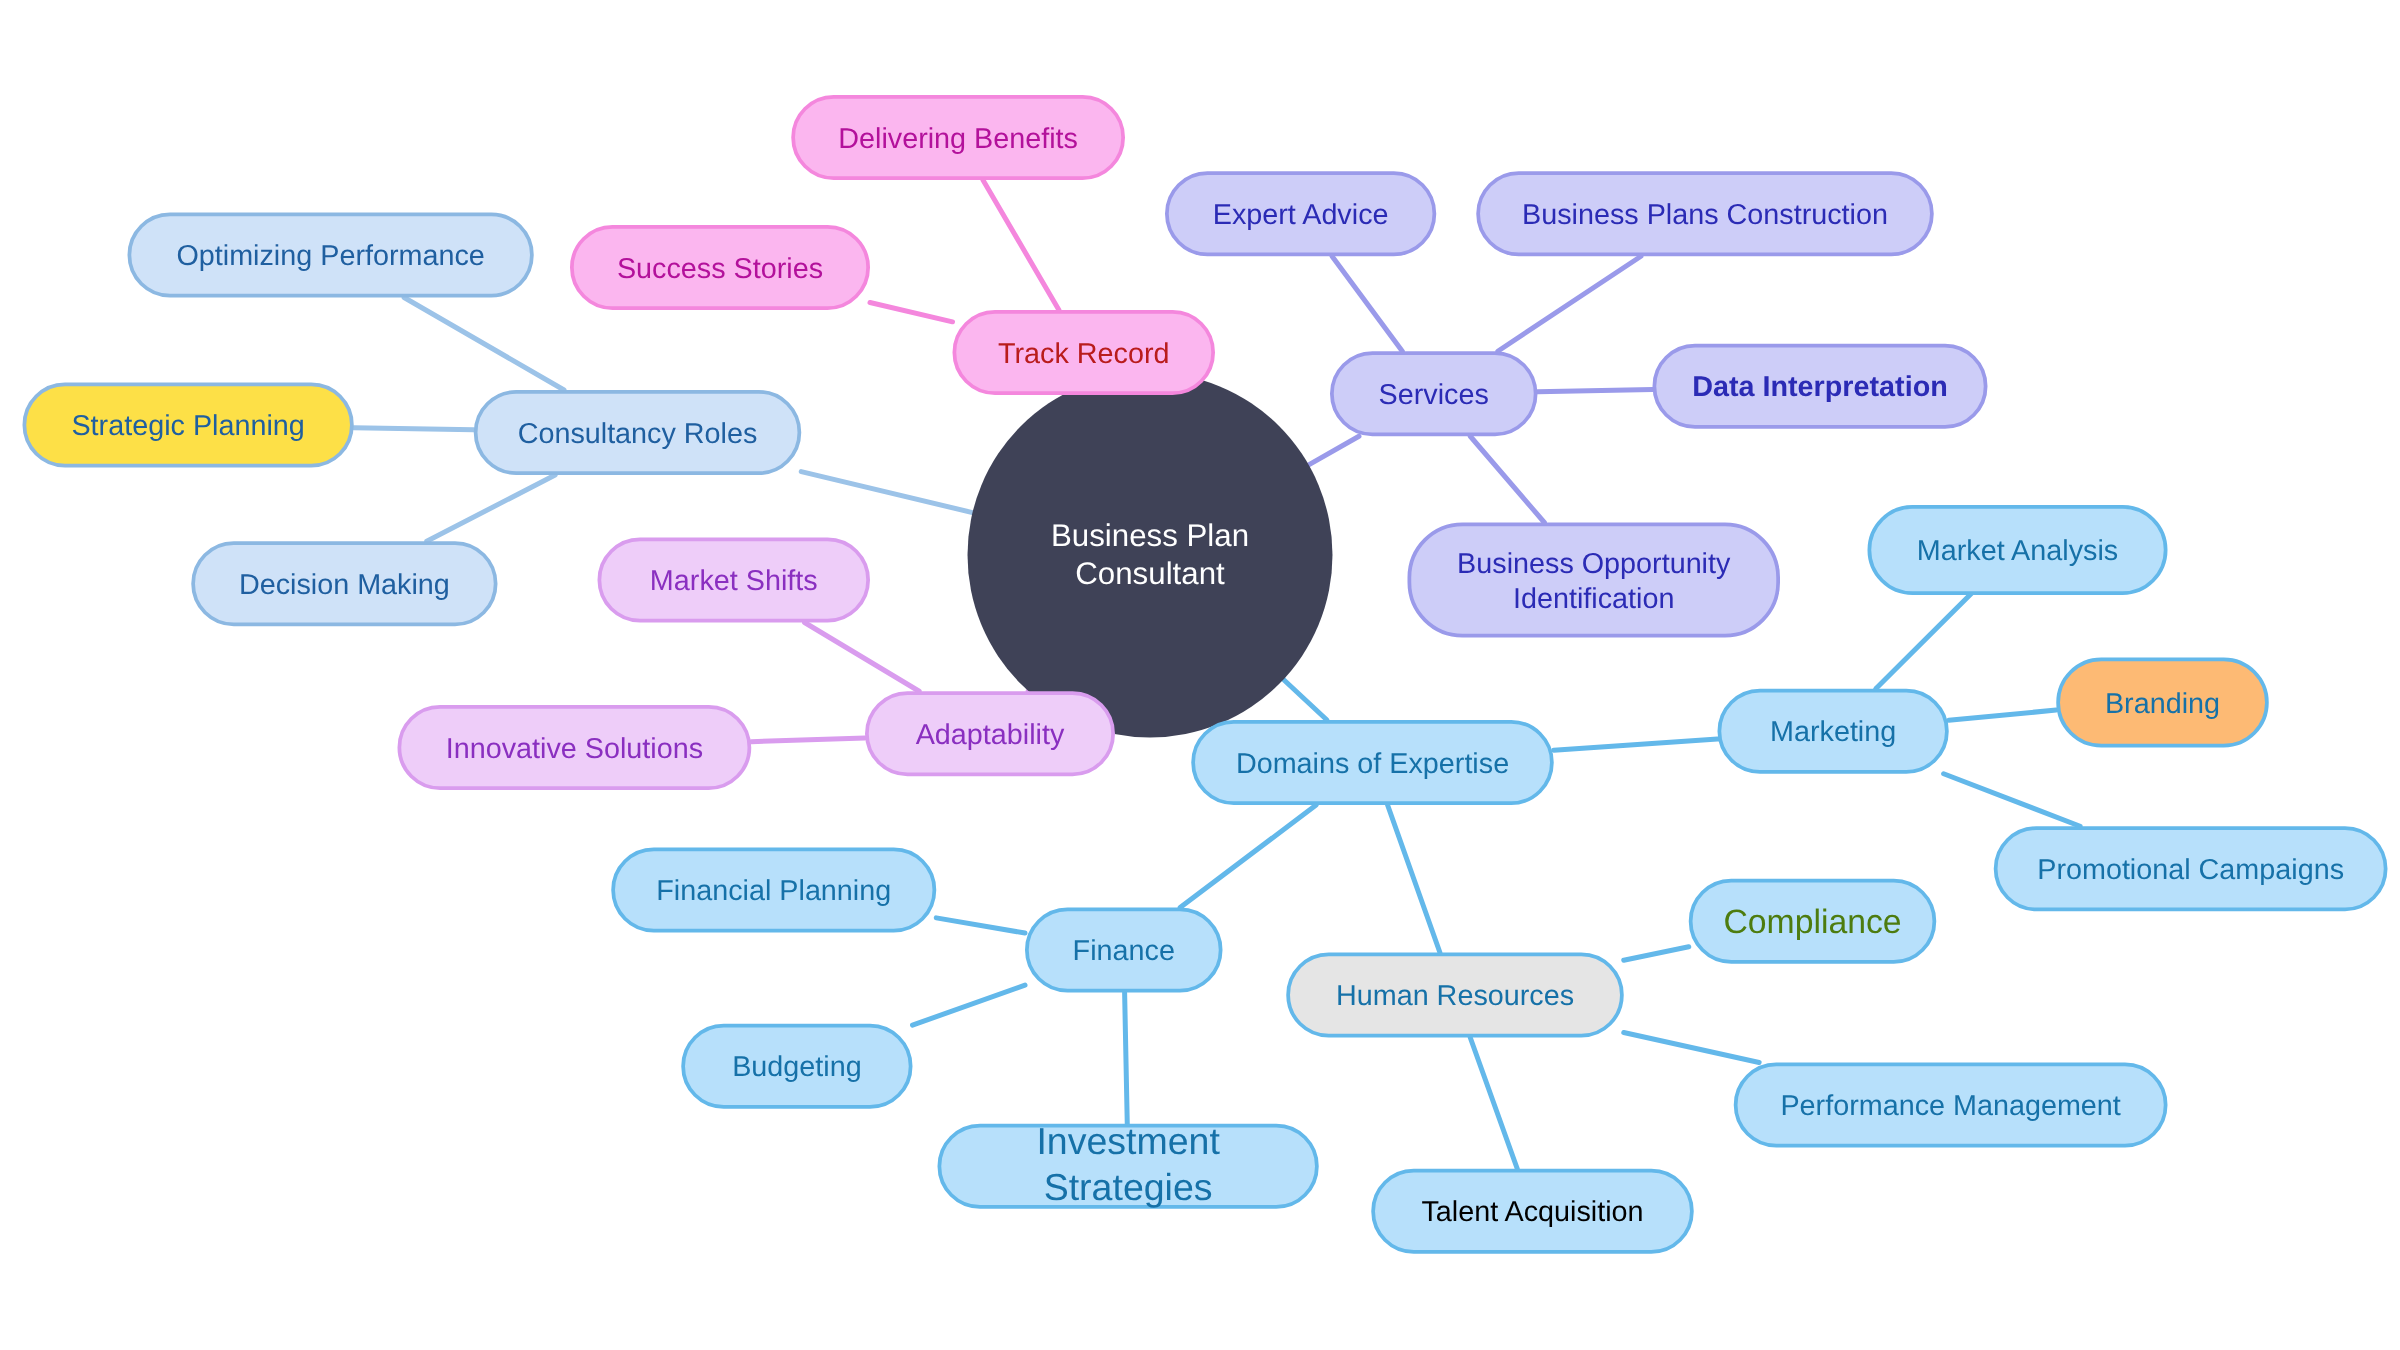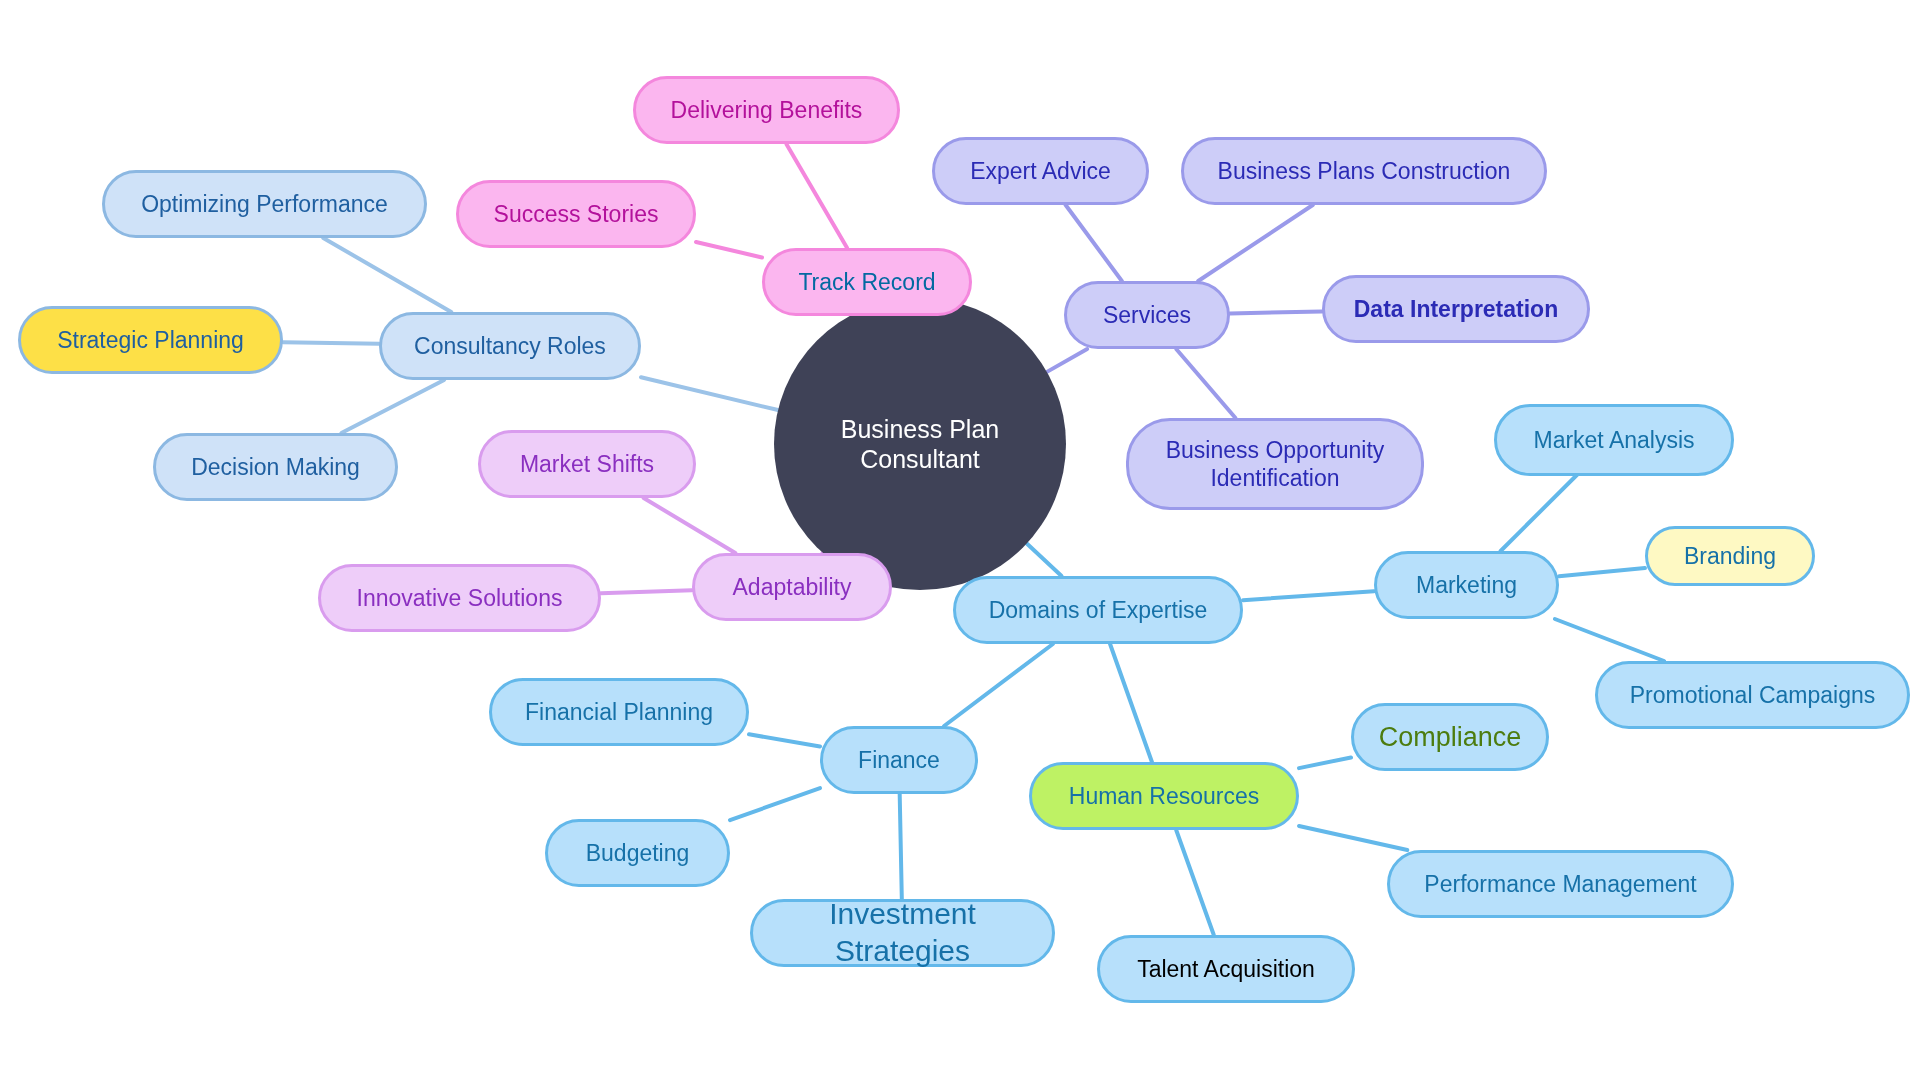--- a/index.html
+++ b/index.html
@@ -84,37 +84,37 @@
       <line x1="1176.1849710982658" y1="830" x2="1213.8150289017342" y2="935" stroke="#63b8ea" stroke-width="4" stroke-linecap="round"></line>
     </svg>
   <div id="node-layer">
       <div class="node central" style="left: 774px; top: 298px; width: 292px; height: 292px; background: rgb(63, 66, 87); color: rgb(255, 255, 255);">Business Plan Consultant</div>
       <div class="node rounded" style="left: 102px; top: 170px; width: 325px; height: 68px; background: rgb(207, 226, 248); border-color: rgb(140, 184, 226); color: rgb(31, 95, 160); font-size: 23px;">Optimizing Performance</div>
       <div class="node rounded" style="left: 18px; top: 306px; width: 265px; height: 68px; background: #fde047; border-color: rgb(140, 184, 226); color: rgb(31, 95, 160); font-size: 23px;">Strategic Planning</div>
       <div class="node rounded" style="left: 379px; top: 312px; width: 262px; height: 68px; background: rgb(207, 226, 248); border-color: rgb(140, 184, 226); color: rgb(31, 95, 160); font-size: 23px;">Consultancy Roles</div>
       <div class="node rounded" style="left: 153px; top: 433px; width: 245px; height: 68px; background: rgb(207, 226, 248); border-color: rgb(140, 184, 226); color: rgb(31, 95, 160); font-size: 23px;">Decision Making</div>
       <div class="node rounded" style="left: 633px; top: 76px; width: 267px; height: 68px; background: rgb(251, 182, 239); border-color: rgb(244, 135, 221); color: rgb(179, 17, 155); font-size: 23px;">Delivering Benefits</div>
       <div class="node rounded" style="left: 456px; top: 180px; width: 240px; height: 68px; background: rgb(251, 182, 239); border-color: rgb(244, 135, 221); color: rgb(179, 17, 155); font-size: 23px;">Success Stories</div>
-      <div class="node rounded" style="left: 762px; top: 248px; width: 210px; height: 68px; background: rgb(251, 182, 239); border-color: rgb(244, 135, 221); color: #0369a1; font-size: 23px;">Track Record</div>
+      <div class="node rounded" style="left: 762px; top: 248px; width: 210px; height: 68px; background: rgb(251, 182, 239); border-color: rgb(244, 135, 221); color: #b91c1c; font-size: 23px;">Track Record</div>
       <div class="node rounded" style="left: 478px; top: 430px; width: 218px; height: 68px; background: rgb(238, 205, 249); border-color: rgb(217, 156, 238); color: rgb(138, 47, 192); font-size: 23px;">Market Shifts</div>
       <div class="node rounded" style="left: 318px; top: 564px; width: 283px; height: 68px; background: rgb(238, 205, 249); border-color: rgb(217, 156, 238); color: rgb(138, 47, 192); font-size: 23px;">Innovative Solutions</div>
       <div class="node rounded" style="left: 692px; top: 553px; width: 200px; height: 68px; background: rgb(238, 205, 249); border-color: rgb(217, 156, 238); color: rgb(138, 47, 192); font-size: 23px;">Adaptability</div>
       <div class="node rounded" style="left: 932px; top: 137px; width: 217px; height: 68px; background: rgb(205, 205, 248); border-color: rgb(154, 154, 234); color: rgb(43, 43, 181); font-size: 23px;">Expert Advice</div>
       <div class="node rounded" style="left: 1181px; top: 137px; width: 366px; height: 68px; background: rgb(205, 205, 248); border-color: rgb(154, 154, 234); color: rgb(43, 43, 181); font-size: 23px;">Business Plans Construction</div>
       <div class="node rounded" style="left: 1064px; top: 281px; width: 166px; height: 68px; background: rgb(205, 205, 248); border-color: rgb(154, 154, 234); color: rgb(43, 43, 181); font-size: 23px;">Services</div>
       <div class="node rounded" style="left: 1322px; top: 275px; width: 268px; height: 68px; background: rgb(205, 205, 248); border-color: rgb(154, 154, 234); color: rgb(43, 43, 181); font-size: 23px; font-weight: bold;">Data Interpretation</div>
       <div class="node multiline" style="left: 1126px; top: 418px; width: 298px; height: 92px; background: rgb(205, 205, 248); border-color: rgb(154, 154, 234); color: rgb(43, 43, 181); font-size: 23px;">Business Opportunity
 Identification</div>
       <div class="node rounded" style="left: 953px; top: 576px; width: 290px; height: 68px; background: rgb(183, 224, 251); border-color: rgb(99, 184, 234); color: rgb(22, 113, 168); font-size: 23px;">Domains of Expertise</div>
       <div class="node rounded" style="left: 1494px; top: 404px; width: 240px; height: 72px; background: rgb(183, 224, 251); border-color: rgb(99, 184, 234); color: rgb(22, 113, 168); font-size: 23px;">Market Analysis</div>
       <div class="node rounded" style="left: 1374px; top: 551px; width: 185px; height: 68px; background: rgb(183, 224, 251); border-color: rgb(99, 184, 234); color: rgb(22, 113, 168); font-size: 23px;">Marketing</div>
-      <div class="node rounded" style="left: 1645px; top: 526px; width: 170px; height: 60px; background: #fef9c3; border-color: rgb(99, 184, 234); color: rgb(22, 113, 168); font-size: 23px;">Branding</div>
+      <div class="node rounded" style="left: 1645px; top: 526px; width: 170px; height: 72px; background: #fdba74; border-color: rgb(99, 184, 234); color: rgb(22, 113, 168); font-size: 23px;">Branding</div>
       <div class="node rounded" style="left: 1595px; top: 661px; width: 315px; height: 68px; background: rgb(183, 224, 251); border-color: rgb(99, 184, 234); color: rgb(22, 113, 168); font-size: 23px;">Promotional Campaigns</div>
       <div class="node rounded" style="left: 489px; top: 678px; width: 260px; height: 68px; background: rgb(183, 224, 251); border-color: rgb(99, 184, 234); color: rgb(22, 113, 168); font-size: 23px;">Financial Planning</div>
       <div class="node rounded" style="left: 820px; top: 726px; width: 158px; height: 68px; background: rgb(183, 224, 251); border-color: rgb(99, 184, 234); color: rgb(22, 113, 168); font-size: 23px;">Finance</div>
       <div class="node rounded" style="left: 545px; top: 819px; width: 185px; height: 68px; background: rgb(183, 224, 251); border-color: rgb(99, 184, 234); color: rgb(22, 113, 168); font-size: 23px;">Budgeting</div>
       <div class="node rounded" style="left: 750px; top: 899px; width: 305px; height: 68px; background: rgb(183, 224, 251); border-color: rgb(99, 184, 234); color: rgb(22, 113, 168); font-size: 30px;">Investment Strategies</div>
-      <div class="node rounded" style="left: 1029px; top: 762px; width: 270px; height: 68px; background: #bef264; border-color: rgb(99, 184, 234); color: rgb(22, 113, 168); font-size: 23px;">Human Resources</div>
+      <div class="node rounded" style="left: 1029px; top: 762px; width: 270px; height: 68px; background: #e5e5e5; border-color: rgb(99, 184, 234); color: rgb(22, 113, 168); font-size: 23px;">Human Resources</div>
       <div class="node rounded" style="left: 1351px; top: 703px; width: 198px; height: 68px; background: rgb(183, 224, 251); border-color: rgb(99, 184, 234); color: #4d7c0f; font-size: 27px;">Compliance</div>
       <div class="node rounded" style="left: 1387px; top: 850px; width: 347px; height: 68px; background: rgb(183, 224, 251); border-color: rgb(99, 184, 234); color: rgb(22, 113, 168); font-size: 23px;">Performance Management</div>
       <div class="node rounded" style="left: 1097px; top: 935px; width: 258px; height: 68px; background: rgb(183, 224, 251); border-color: rgb(99, 184, 234); color: #000000; font-size: 23px;">Talent Acquisition</div>
     </div>
 </div>
 
 </body></html>

